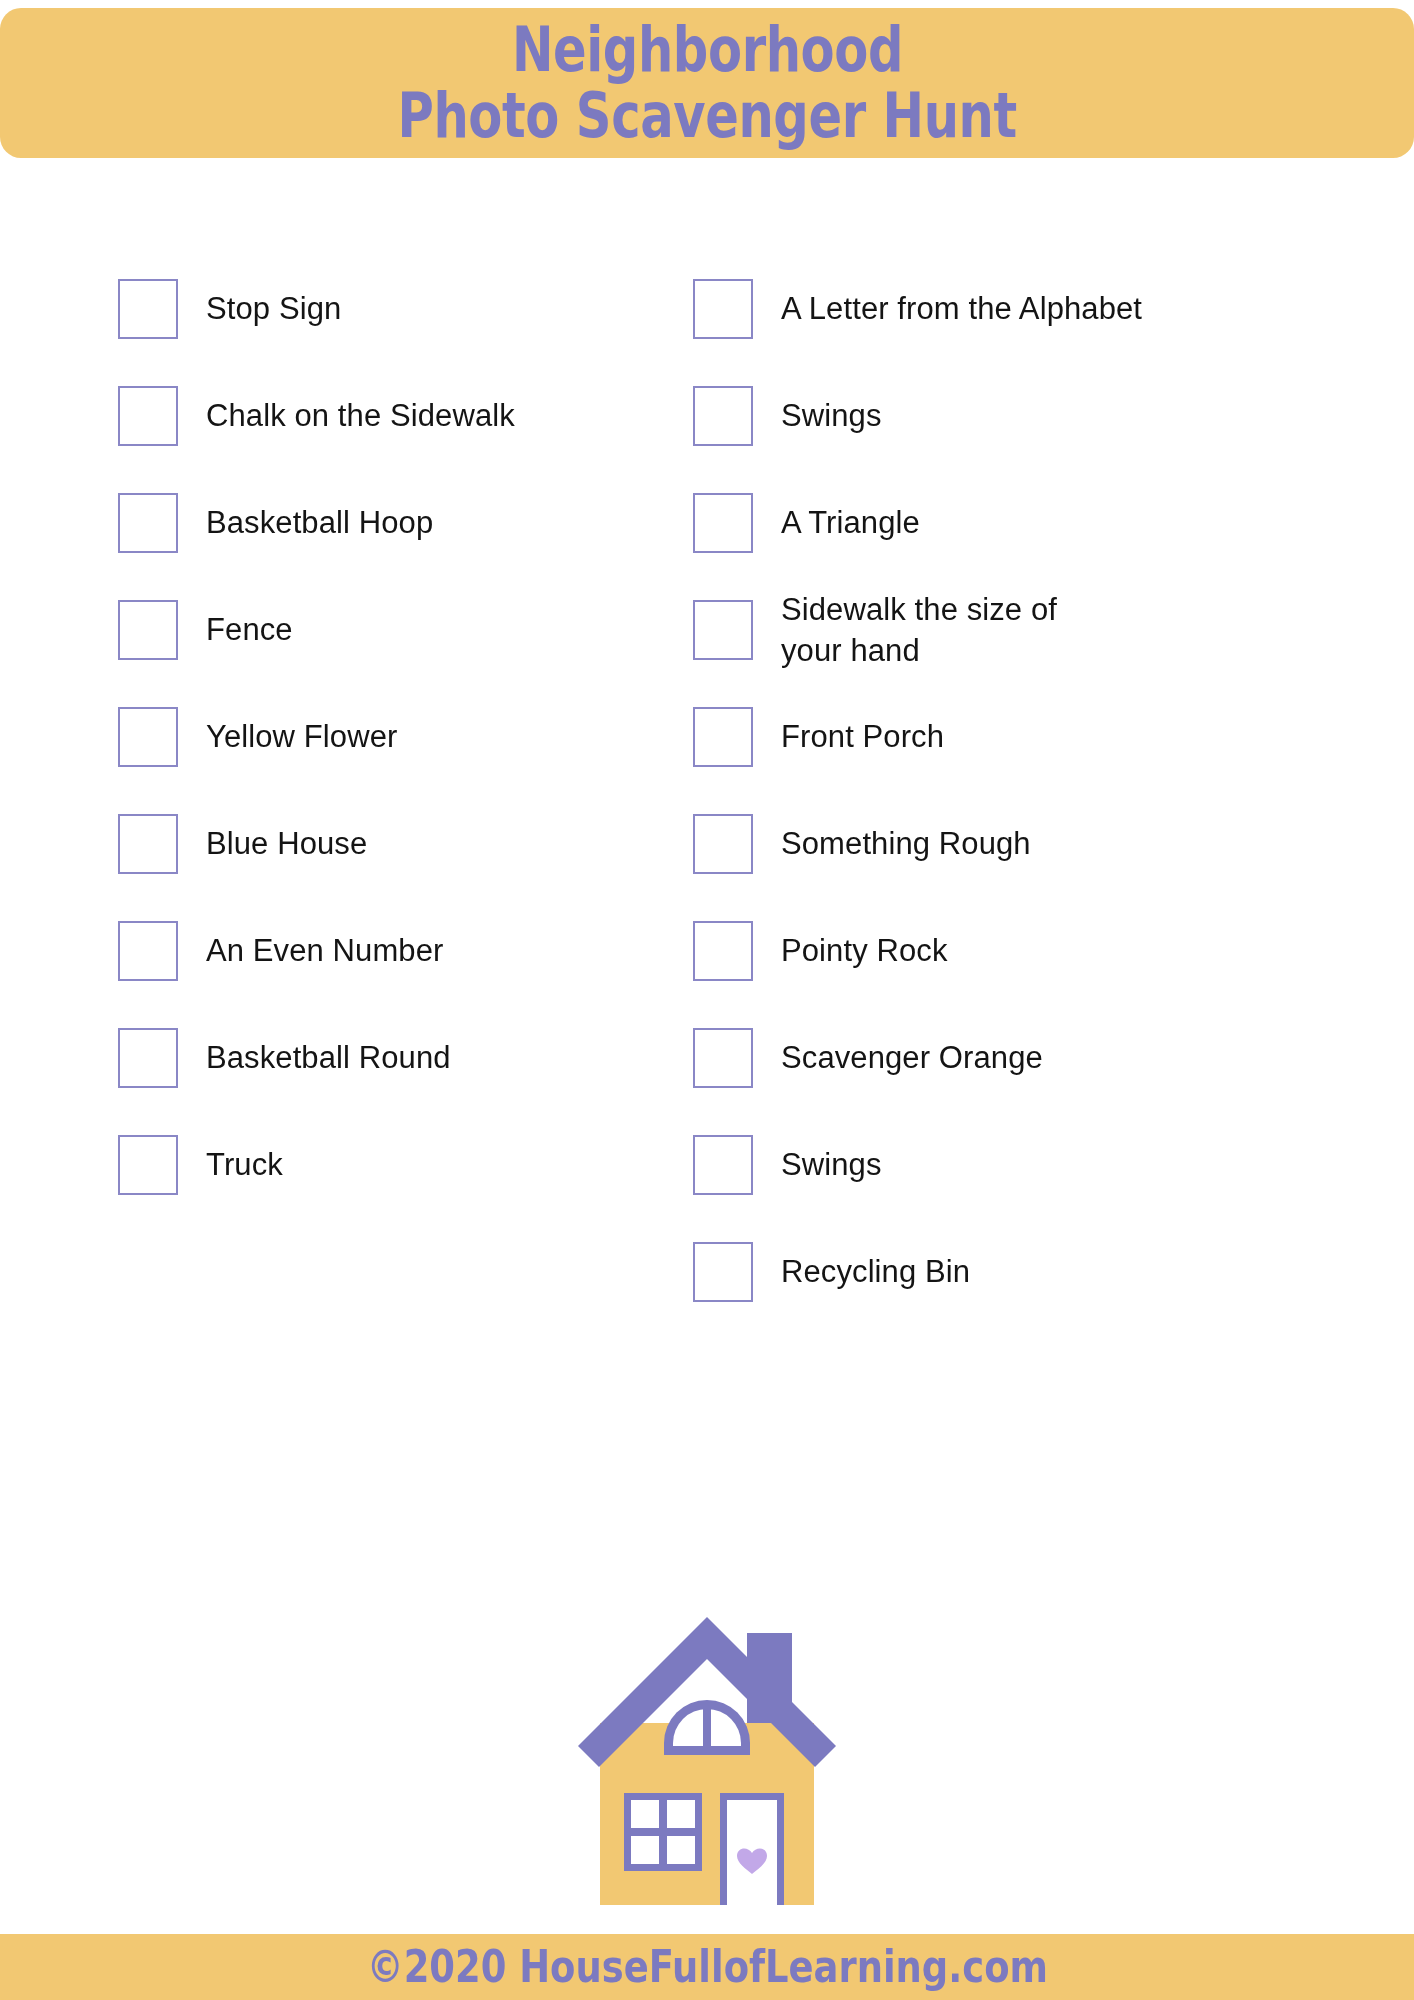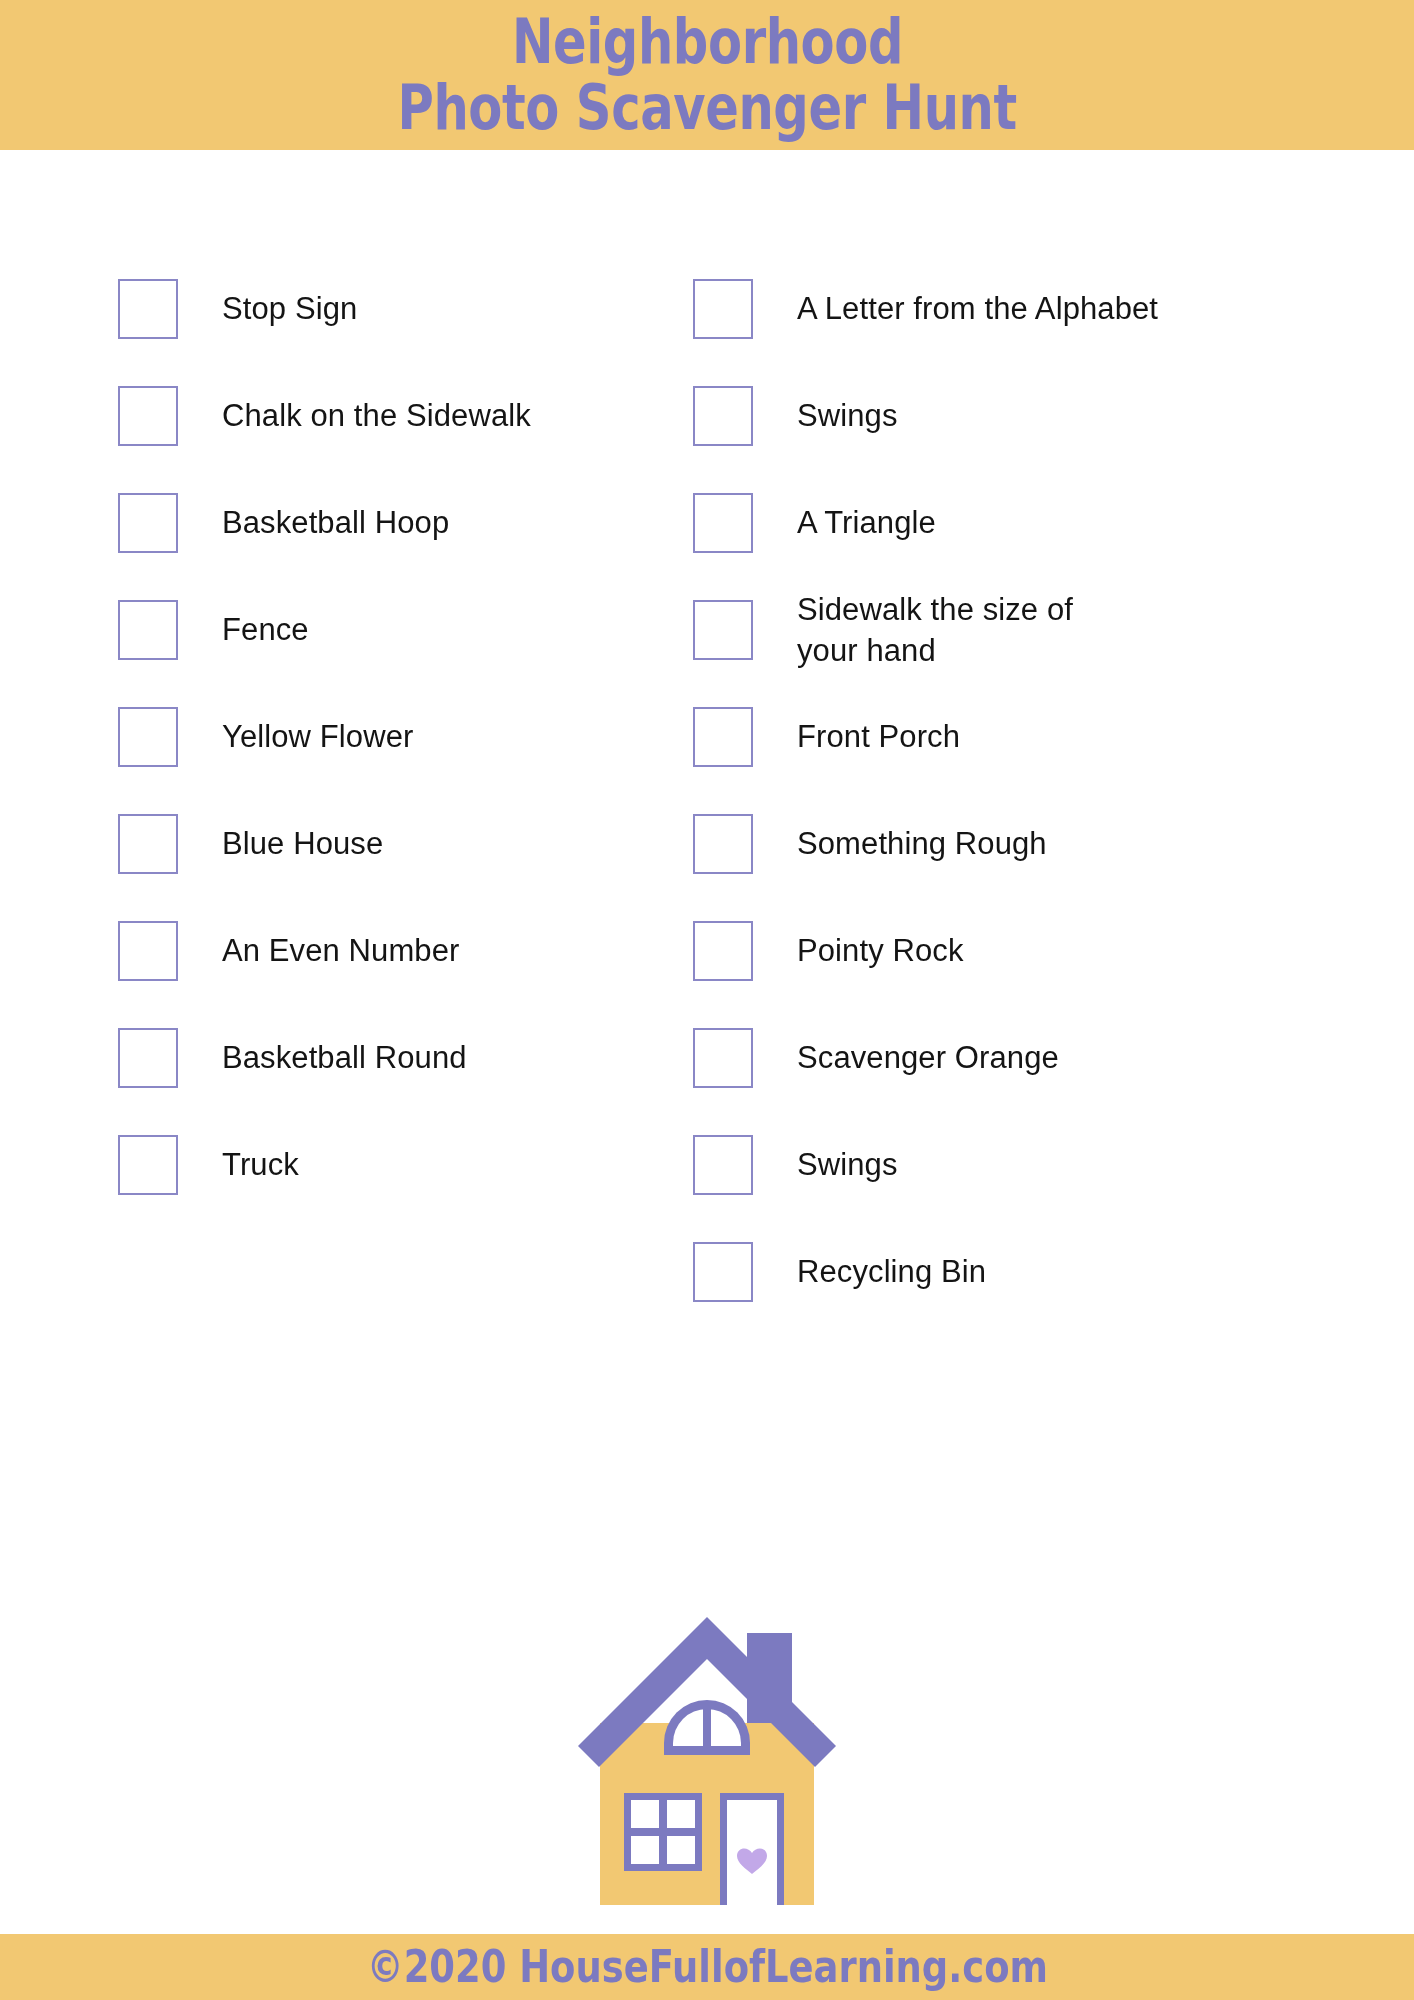--- a/index.html
+++ b/index.html
@@ -13,30 +13,31 @@
     height: 2000px;
     background: #ffffff;
     font-family: "Liberation Sans", sans-serif;
     overflow: hidden;
     position: relative;
   }
 
   
   .header-bar {
     position: absolute;
-    top: 0;
+    top: 8px;
     left: 0;
     width: 1414px;
     height: 150px;
     background: #f2c872;
     display: flex;
     flex-direction: column;
     align-items: center;
     justify-content: center;
     overflow: hidden;
+    border-radius: 21px;
   }
   .header-line {
     color: #7c7ac0;
     font-family: "DejaVu Sans", sans-serif;
     font-weight: bold;
     font-size: 62px;
     line-height: 66px;
     letter-spacing: -0.5px;
     transform: scaleX(0.80);
     transform-origin: center center;
@@ -82,21 +83,21 @@
   }
   .checkbox {
     width: 60px;
     height: 60px;
     min-width: 60px;
     border: 2px solid #8a87c6;
     background: #ffffff;
     display: block;
   }
   .check-label {
-    margin-left: 44px;
+    margin-left: 28px;
     color: #141414;
     font-family: "Liberation Sans", sans-serif;
     font-size: 31px;
     line-height: 40px;
     font-weight: normal;
     letter-spacing: 0.1px;
     white-space: pre-line;
   }
   .check-row.two-line .check-label {
     line-height: 41px;

